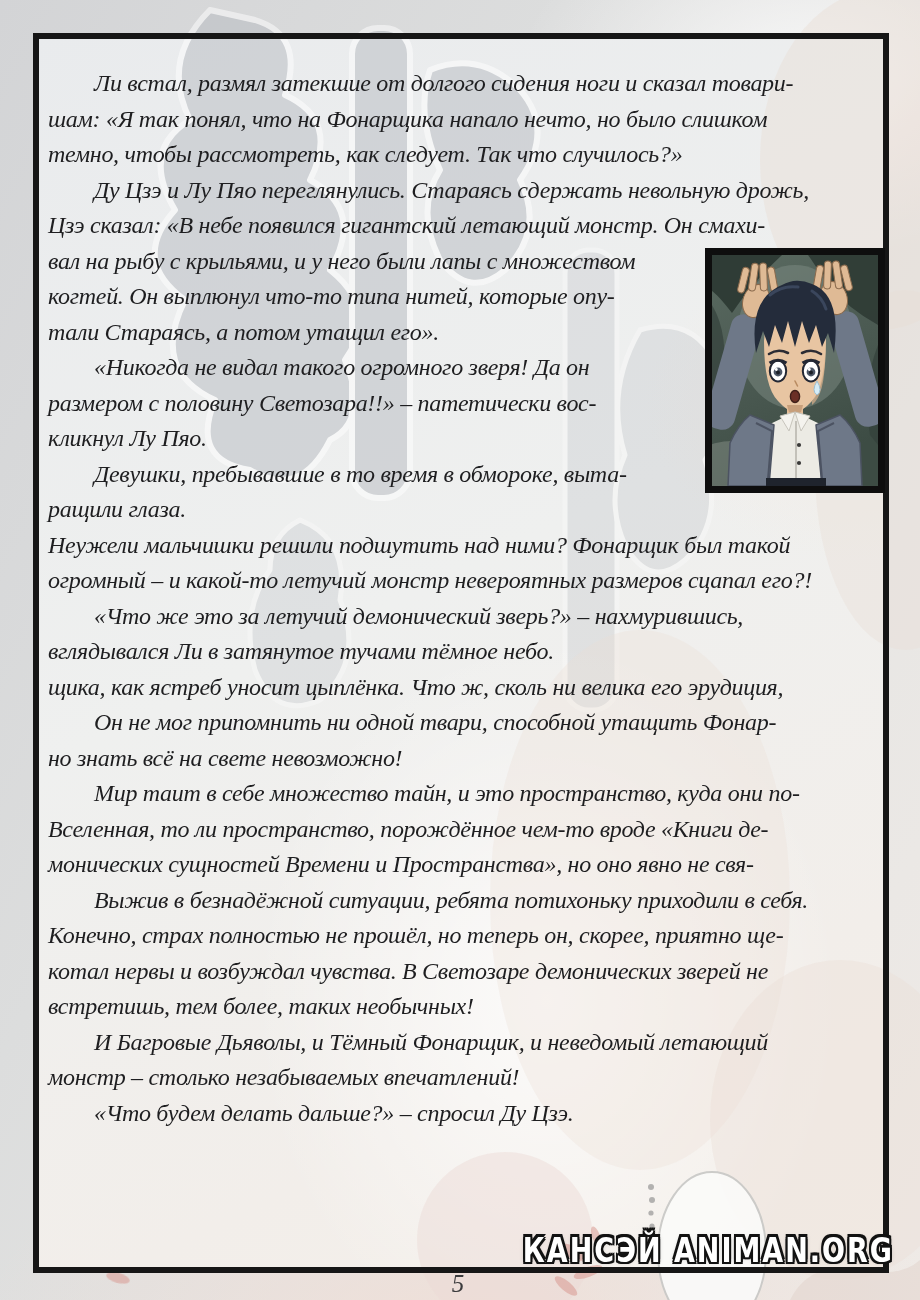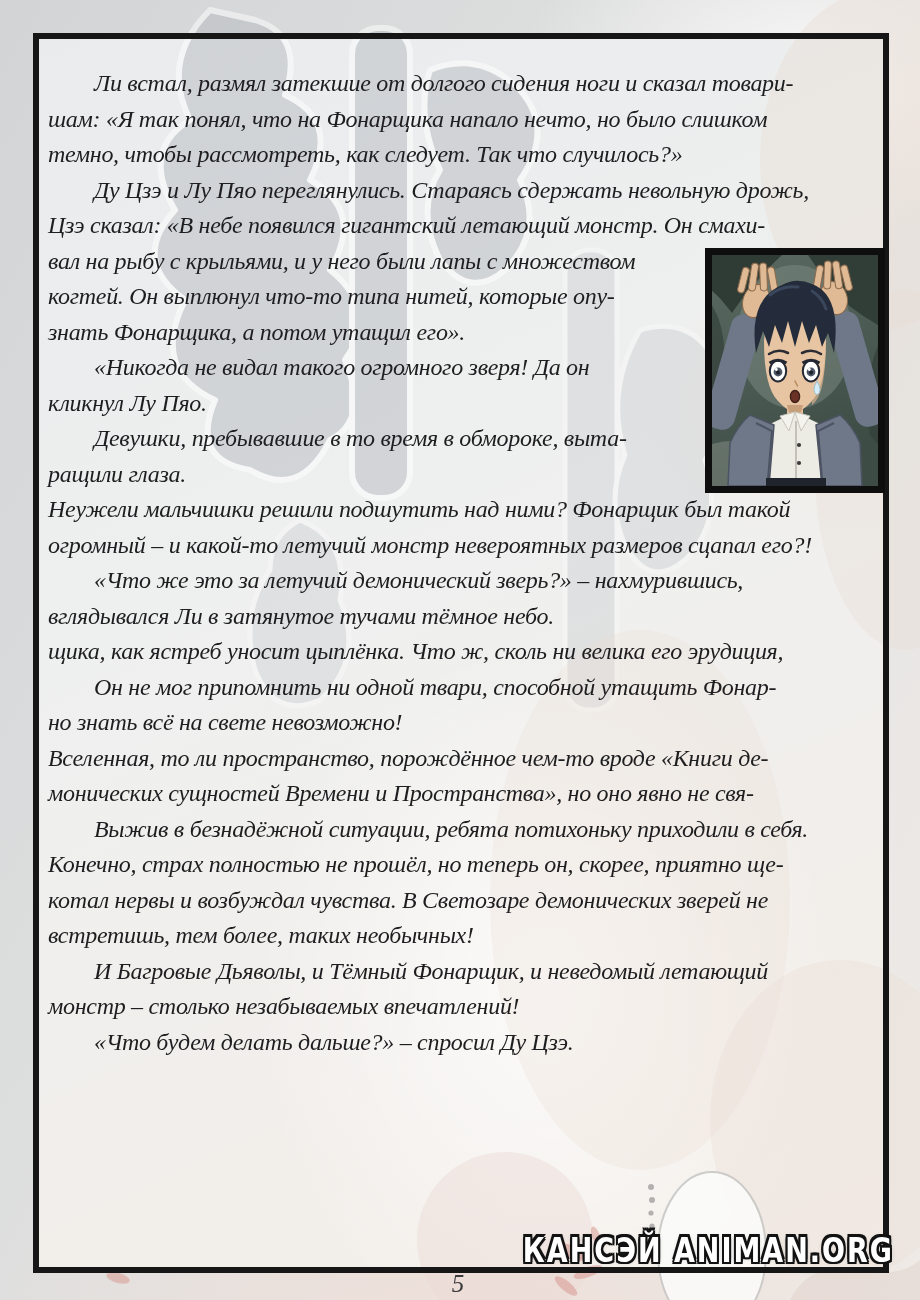--- a/index.html
+++ b/index.html
@@ -117,32 +117,34 @@
   <div class="frame"></div>
 
   <div class="text-block">
       <div class="line indent">Ли встал, размял затекшие от долгого сидения ноги и сказал товари-</div>
       <div class="line">шам: «Я так понял, что на Фонарщика напало нечто, но было слишком</div>
       <div class="line">темно, чтобы рассмотреть, как следует. Так что случилось?»</div>
       <div class="line indent">Ду Цзэ и Лу Пяо переглянулись. Стараясь сдержать невольную дрожь,</div>
       <div class="line">Цзэ сказал: «В небе появился гигантский летающий монстр. Он смахи-</div>
       <div class="line">вал на рыбу с крыльями, и у него были лапы с множеством</div>
       <div class="line">когтей. Он выплюнул что-то типа нитей, которые опу-</div>
-      <div class="line">знать Фонарщика, а потом утащил его».</div>
+      <div class="line">тали Стараясь, а потом утащил его».</div>
       <div class="line indent">«Никогда не видал такого огромного зверя! Да он</div>
+      <div class="line">размером с половину Светозара!!» – патетически вос-</div>
       <div class="line">кликнул Лу Пяо.</div>
       <div class="line indent">Девушки, пребывавшие в то время в обмороке, выта-</div>
       <div class="line">ращили глаза.</div>
       <div class="line">Неужели мальчишки решили подшутить над ними? Фонарщик был такой</div>
       <div class="line">огромный – и какой-то летучий монстр невероятных размеров сцапал его?!</div>
       <div class="line indent">«Что же это за летучий демонический зверь?» – нахмурившись,</div>
       <div class="line">вглядывался Ли в затянутое тучами тёмное небо.</div>
       <div class="line">щика, как ястреб уносит цыплёнка. Что ж, сколь ни велика его эрудиция,</div>
       <div class="line indent">Он не мог припомнить ни одной твари, способной утащить Фонар-</div>
       <div class="line">но знать всё на свете невозможно!</div>
+      <div class="line indent">Мир таит в себе множество тайн, и это пространство, куда они по-</div>
       <div class="line">Вселенная, то ли пространство, порождённое чем-то вроде «Книги де-</div>
       <div class="line">монических сущностей Времени и Пространства», но оно явно не свя-</div>
       <div class="line indent">Выжив в безнадёжной ситуации, ребята потихоньку приходили в себя.</div>
       <div class="line">Конечно, страх полностью не прошёл, но теперь он, скорее, приятно ще-</div>
       <div class="line">котал нервы и возбуждал чувства. В Светозаре демонических зверей не</div>
       <div class="line">встретишь, тем более, таких необычных!</div>
       <div class="line indent">И Багровые Дьяволы, и Тёмный Фонарщик, и неведомый летающий</div>
       <div class="line">монстр – столько незабываемых впечатлений!</div>
       <div class="line indent">«Что будем делать дальше?» – спросил Ду Цзэ.</div>
     </div>

